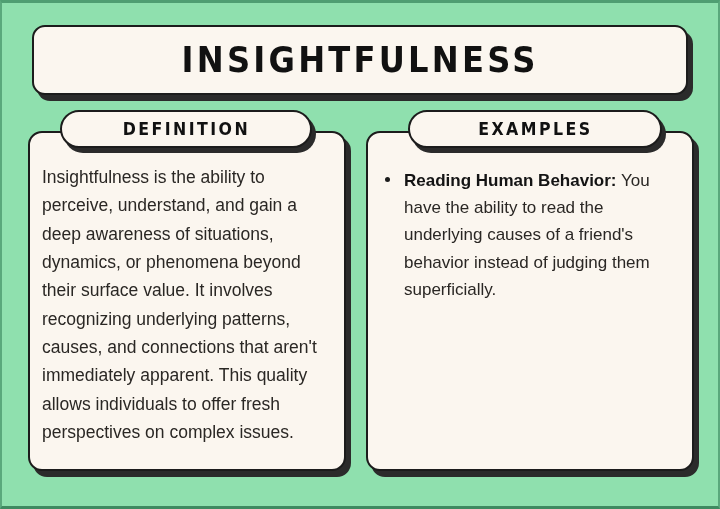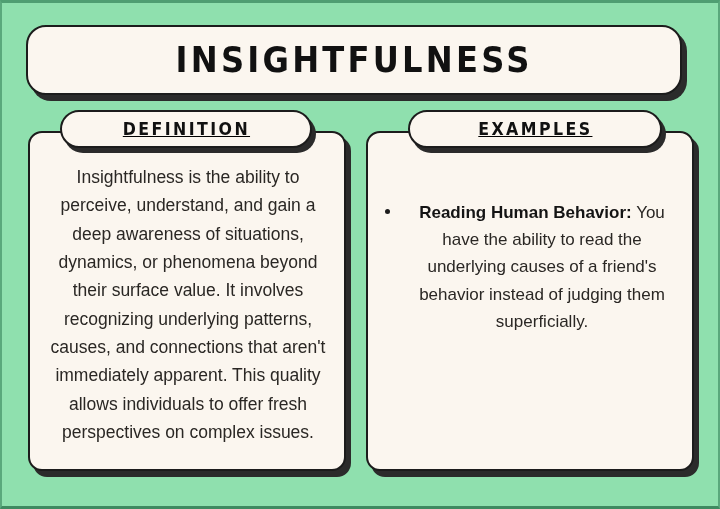--- a/index.html
+++ b/index.html
@@ -32,25 +32,25 @@
     position: absolute;
     background: #fbf6ef;
     border: 2px solid #1c1c1c;
     border-radius: 14px;
     box-shadow: 5px 6px 0 #2b2b2b;
     box-sizing: border-box;
   }
 
   
   #title-card {
-    left: 24px;
+    left: 30px;
     top: 22px;
     width: 656px;
     height: 70px;
-    border-radius: 20px;
+    border-radius: 13px;
     display: flex;
     align-items: center;
     justify-content: center;
   }
   #title-text {
     font-family: "DejaVu Sans", sans-serif;
     font-weight: bold;
     font-size: 35px;
     letter-spacing: 3.5px;
     color: #111111;
@@ -78,21 +78,20 @@
     height: 38px;
     background: #fbf6ef;
     border: 2px solid #1c1c1c;
     border-radius: 19px;
     box-shadow: 4px 5px 0 #2b2b2b;
     display: flex;
     align-items: center;
     justify-content: center;
     box-sizing: border-box;
     z-index: 5;
-    text-decoration: underline;
   }
   .pill-text {
     font-family: "DejaVu Sans", sans-serif;
     font-weight: bold;
     font-size: 17px;
     letter-spacing: 2.6px;
     color: #111111;
     transform: scaleX(0.93);
     white-space: nowrap;
   }
@@ -106,21 +105,20 @@
     top: 107px;
     width: 254px;
   }
 
   
   #definition-body {
     position: absolute;
     left: 40px;
     top: 160px;
     width: 292px;
-    text-align: center;
     font-size: 17.5px;
     line-height: 1.62;
     color: #2a2724;
     font-weight: 300;
   }
 
   #examples-list {
     position: absolute;
     left: 380px;
     top: 164px;
@@ -130,22 +128,21 @@
     list-style: none;
   }
   .example-item {
     position: relative;
     padding-left: 22px;
     margin-bottom: 20px;
     font-size: 17px;
     line-height: 1.6;
     color: #2a2724;
     font-weight: 300;
-    text-align: center;
-    margin-top: 32px;
+    text-align: left;
   }
   .example-item:last-child { margin-bottom: 0; }
   .bullet-dot {
     position: absolute;
     left: 3px;
     top: 10px;
     width: 5px;
     height: 5px;
     background: #1c1c1c;
     border-radius: 50%;

